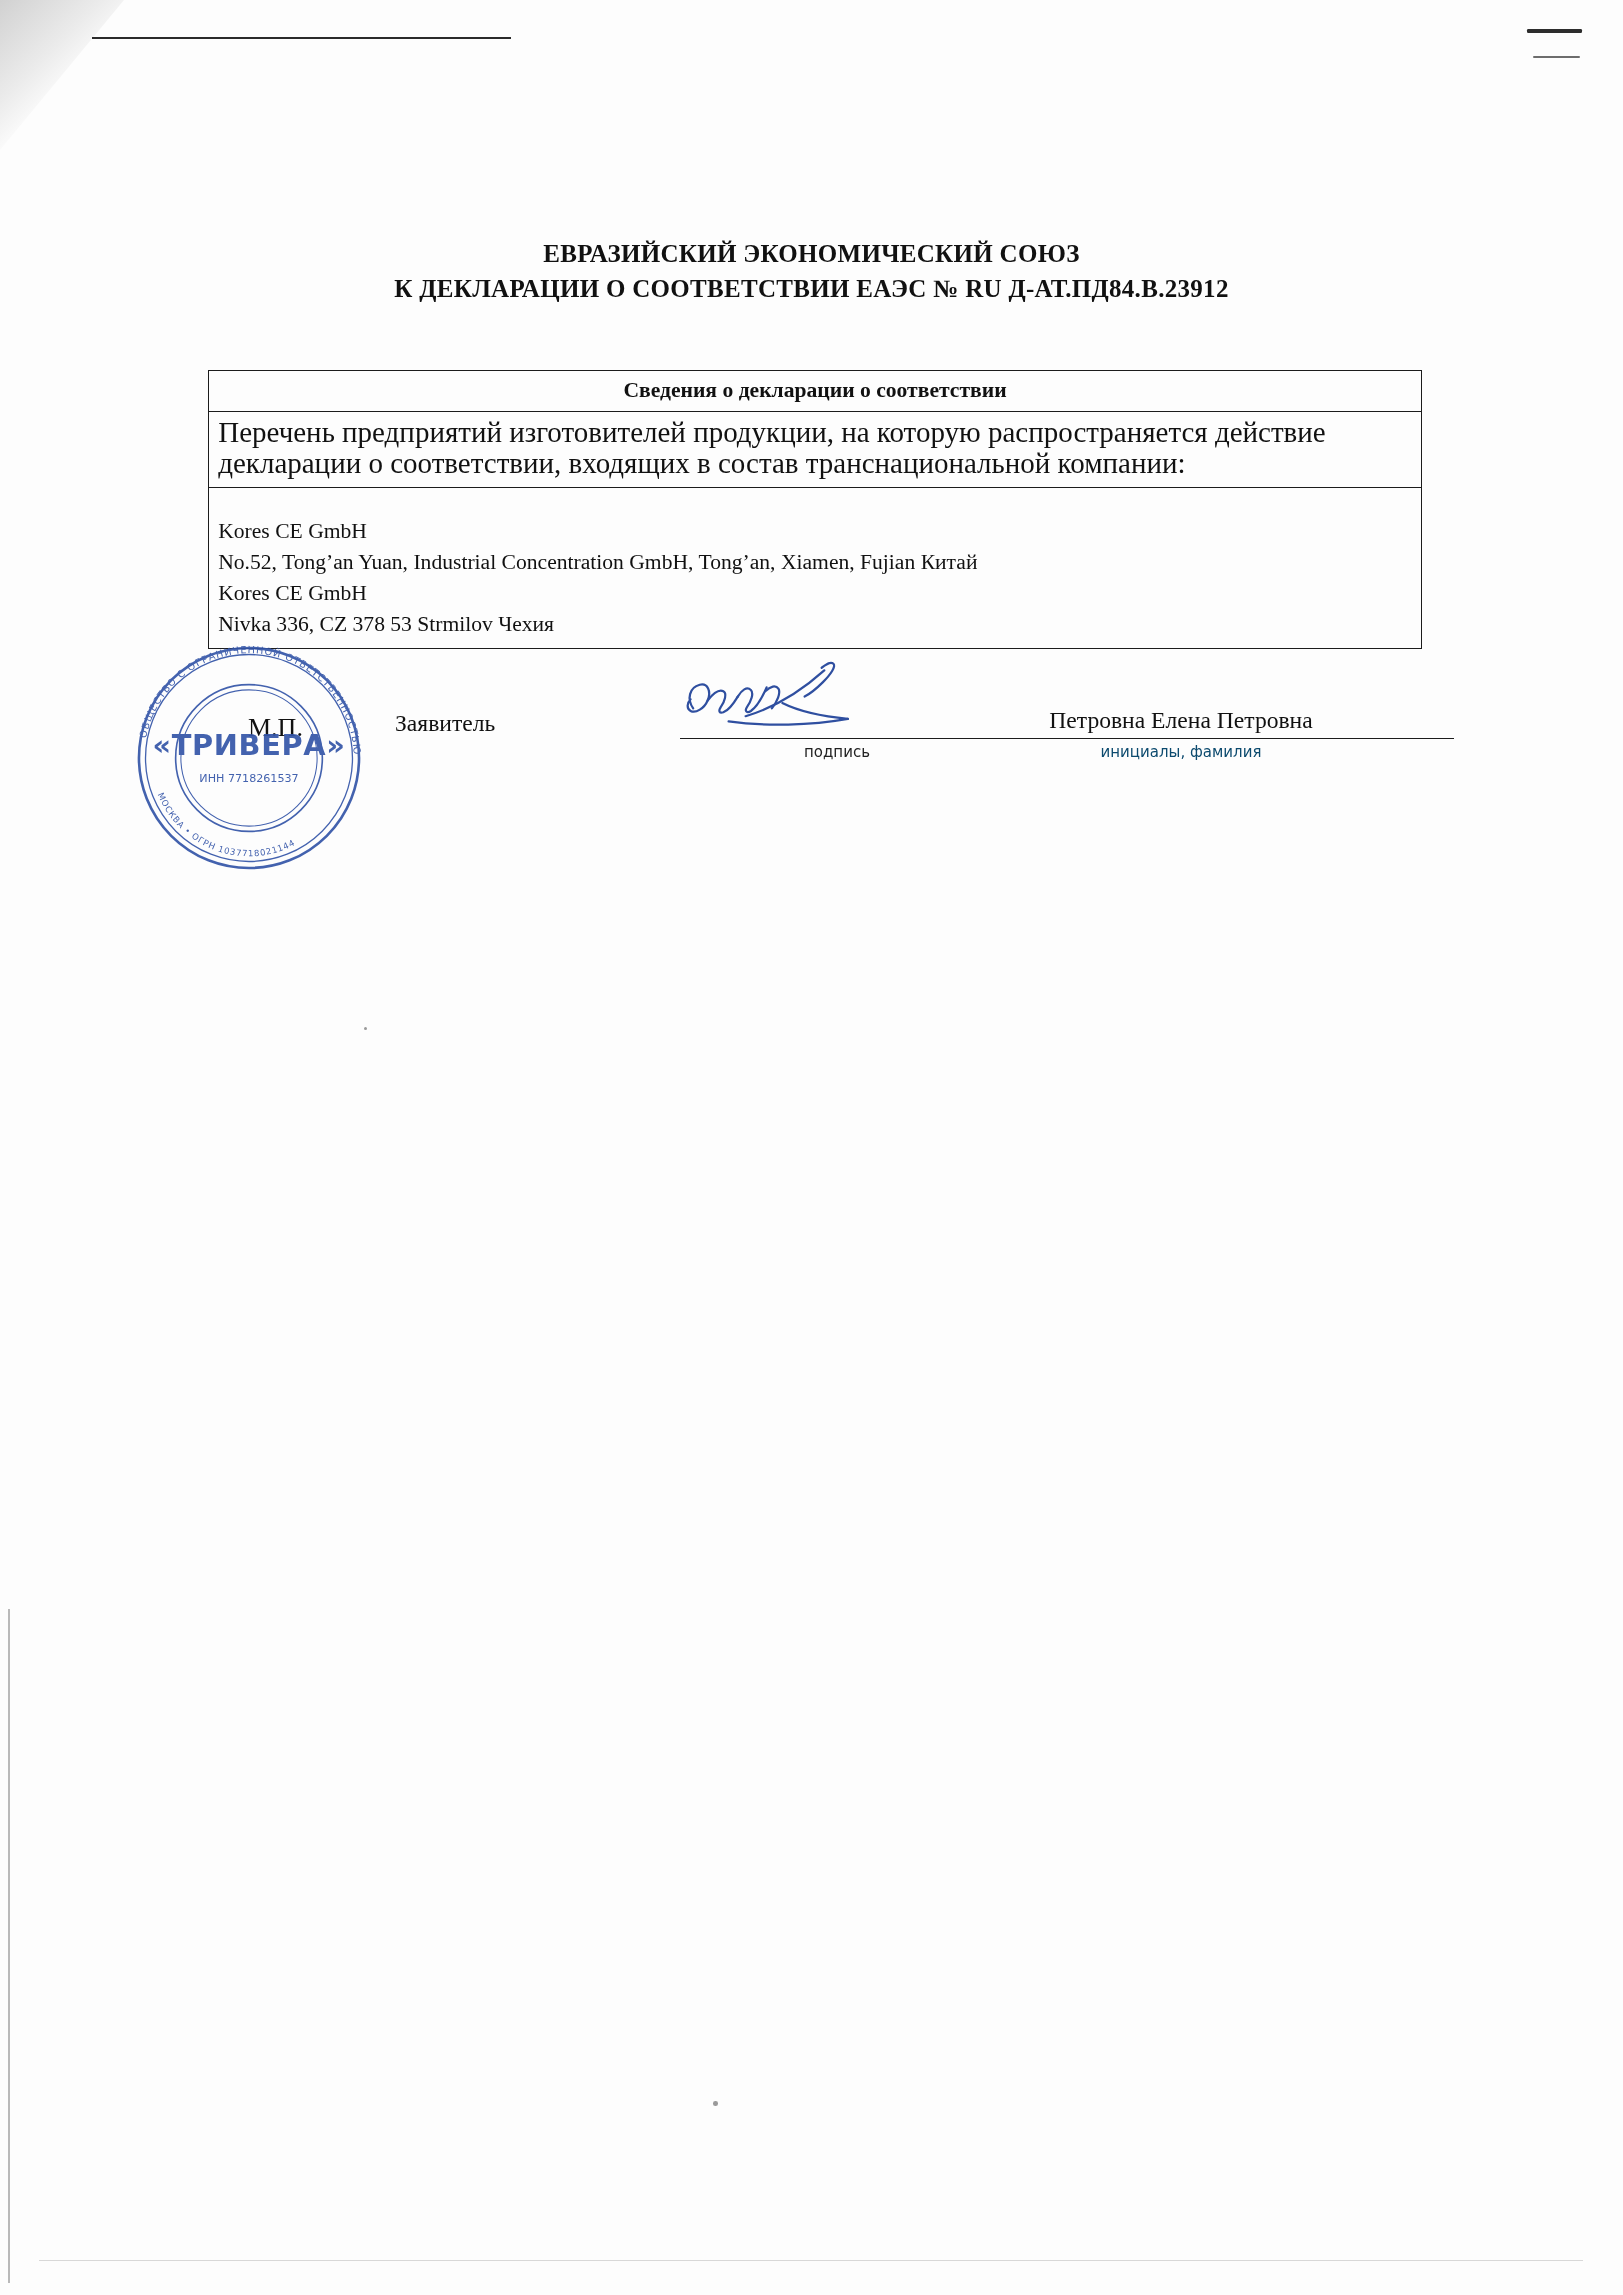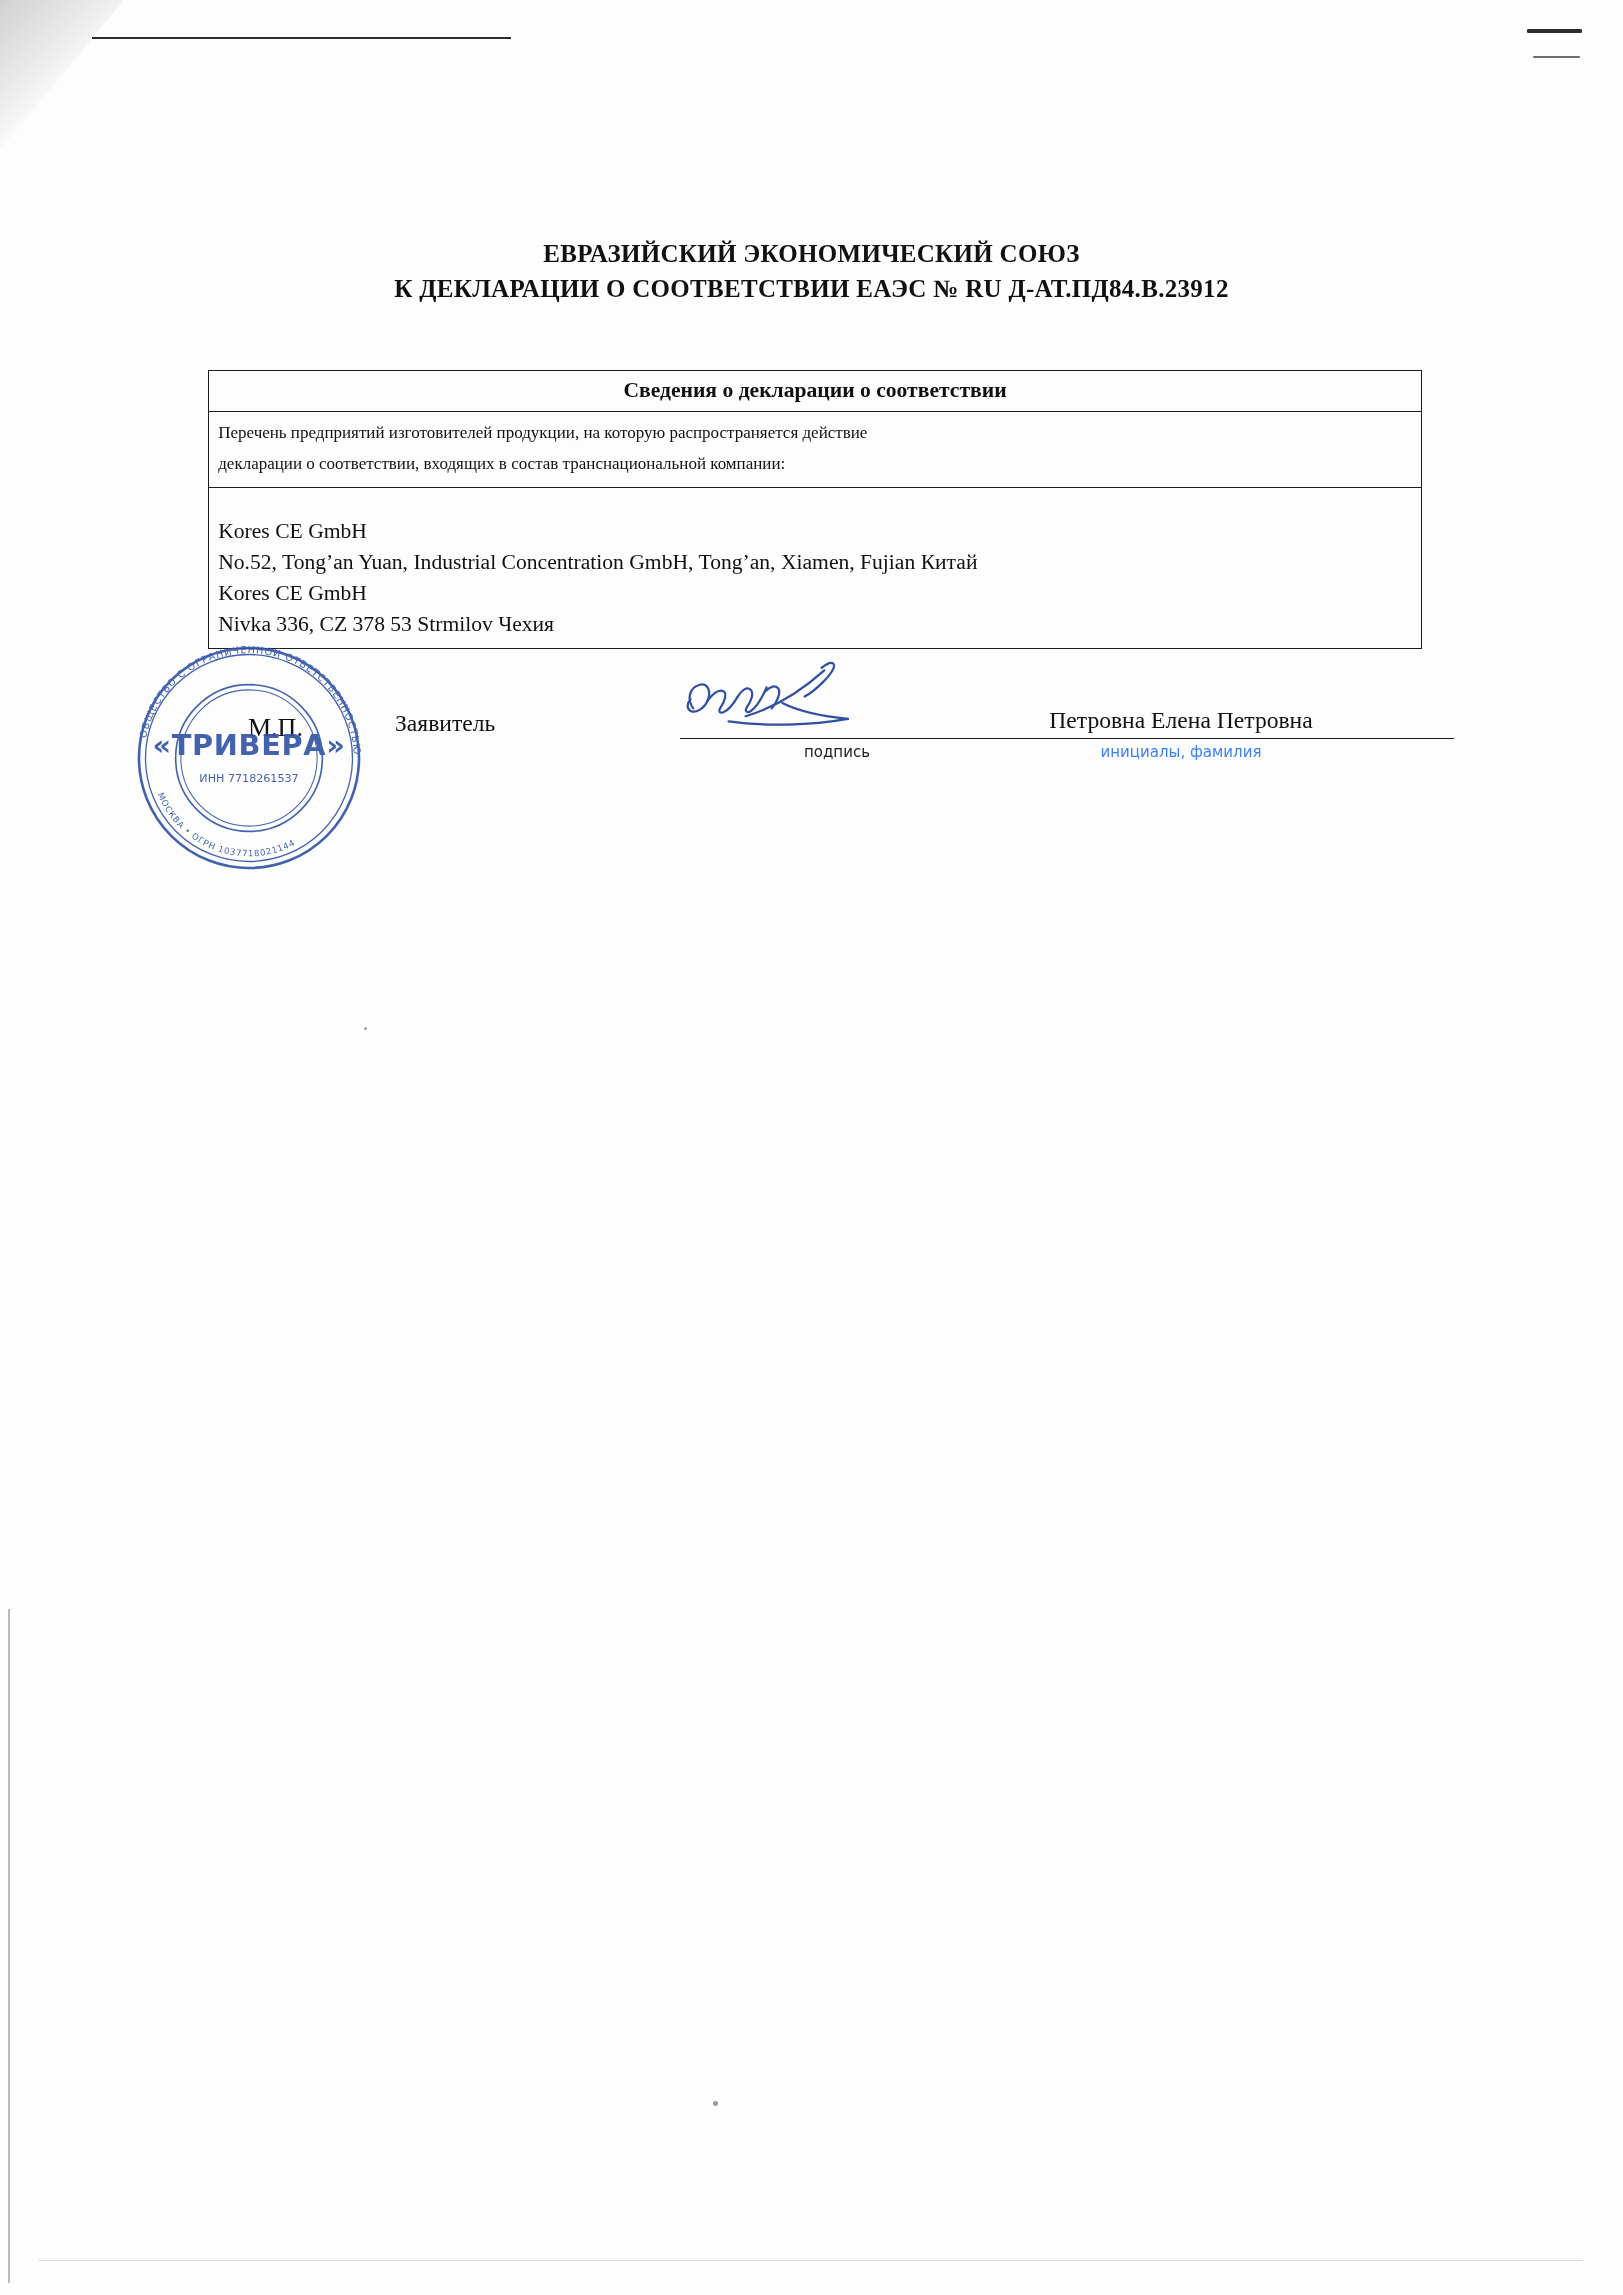--- a/index.html
+++ b/index.html
@@ -117,21 +117,21 @@
   .tbl-row:last-child { border-bottom: none; margin-top: 24px; }
 
   .tbl-title {
     text-align: center;
     font-weight: bold;
     font-size: 21.6px;
     line-height: 31px;
     padding: 3.9px 0 5.2px 0;
   }
   .tbl-intro {
-    font-size: 17px;
+    font-size: 29px;
     line-height: 31px;
     padding: 5.2px 9.2px 7.9px 9.2px;
   }
   .tbl-intro .l1 { display: block; }
   .tbl-intro .l2 { display: block; }
   .tbl-manufacturers {
     font-size: 21.6px;
     line-height: 31px;
     padding: 3.9px 9.2px 7.9px 9.2px;
   }
@@ -195,21 +195,21 @@
     font-size: 23.6px;
   }
   #name-caption {
     position: absolute;
     left: 908px;
     top: 743px;
     width: 546px;
     text-align: center;
     font-size: 15px;
     font-family: "DejaVu Sans", sans-serif;
-    color: #3b82f6;
+    color: #0c4a6e;
   }
 
   
   #signature-ink {
     position: absolute;
     left: 667px;
     top: 648px;
     width: 249px;
     height: 105px;
     pointer-events: none;

